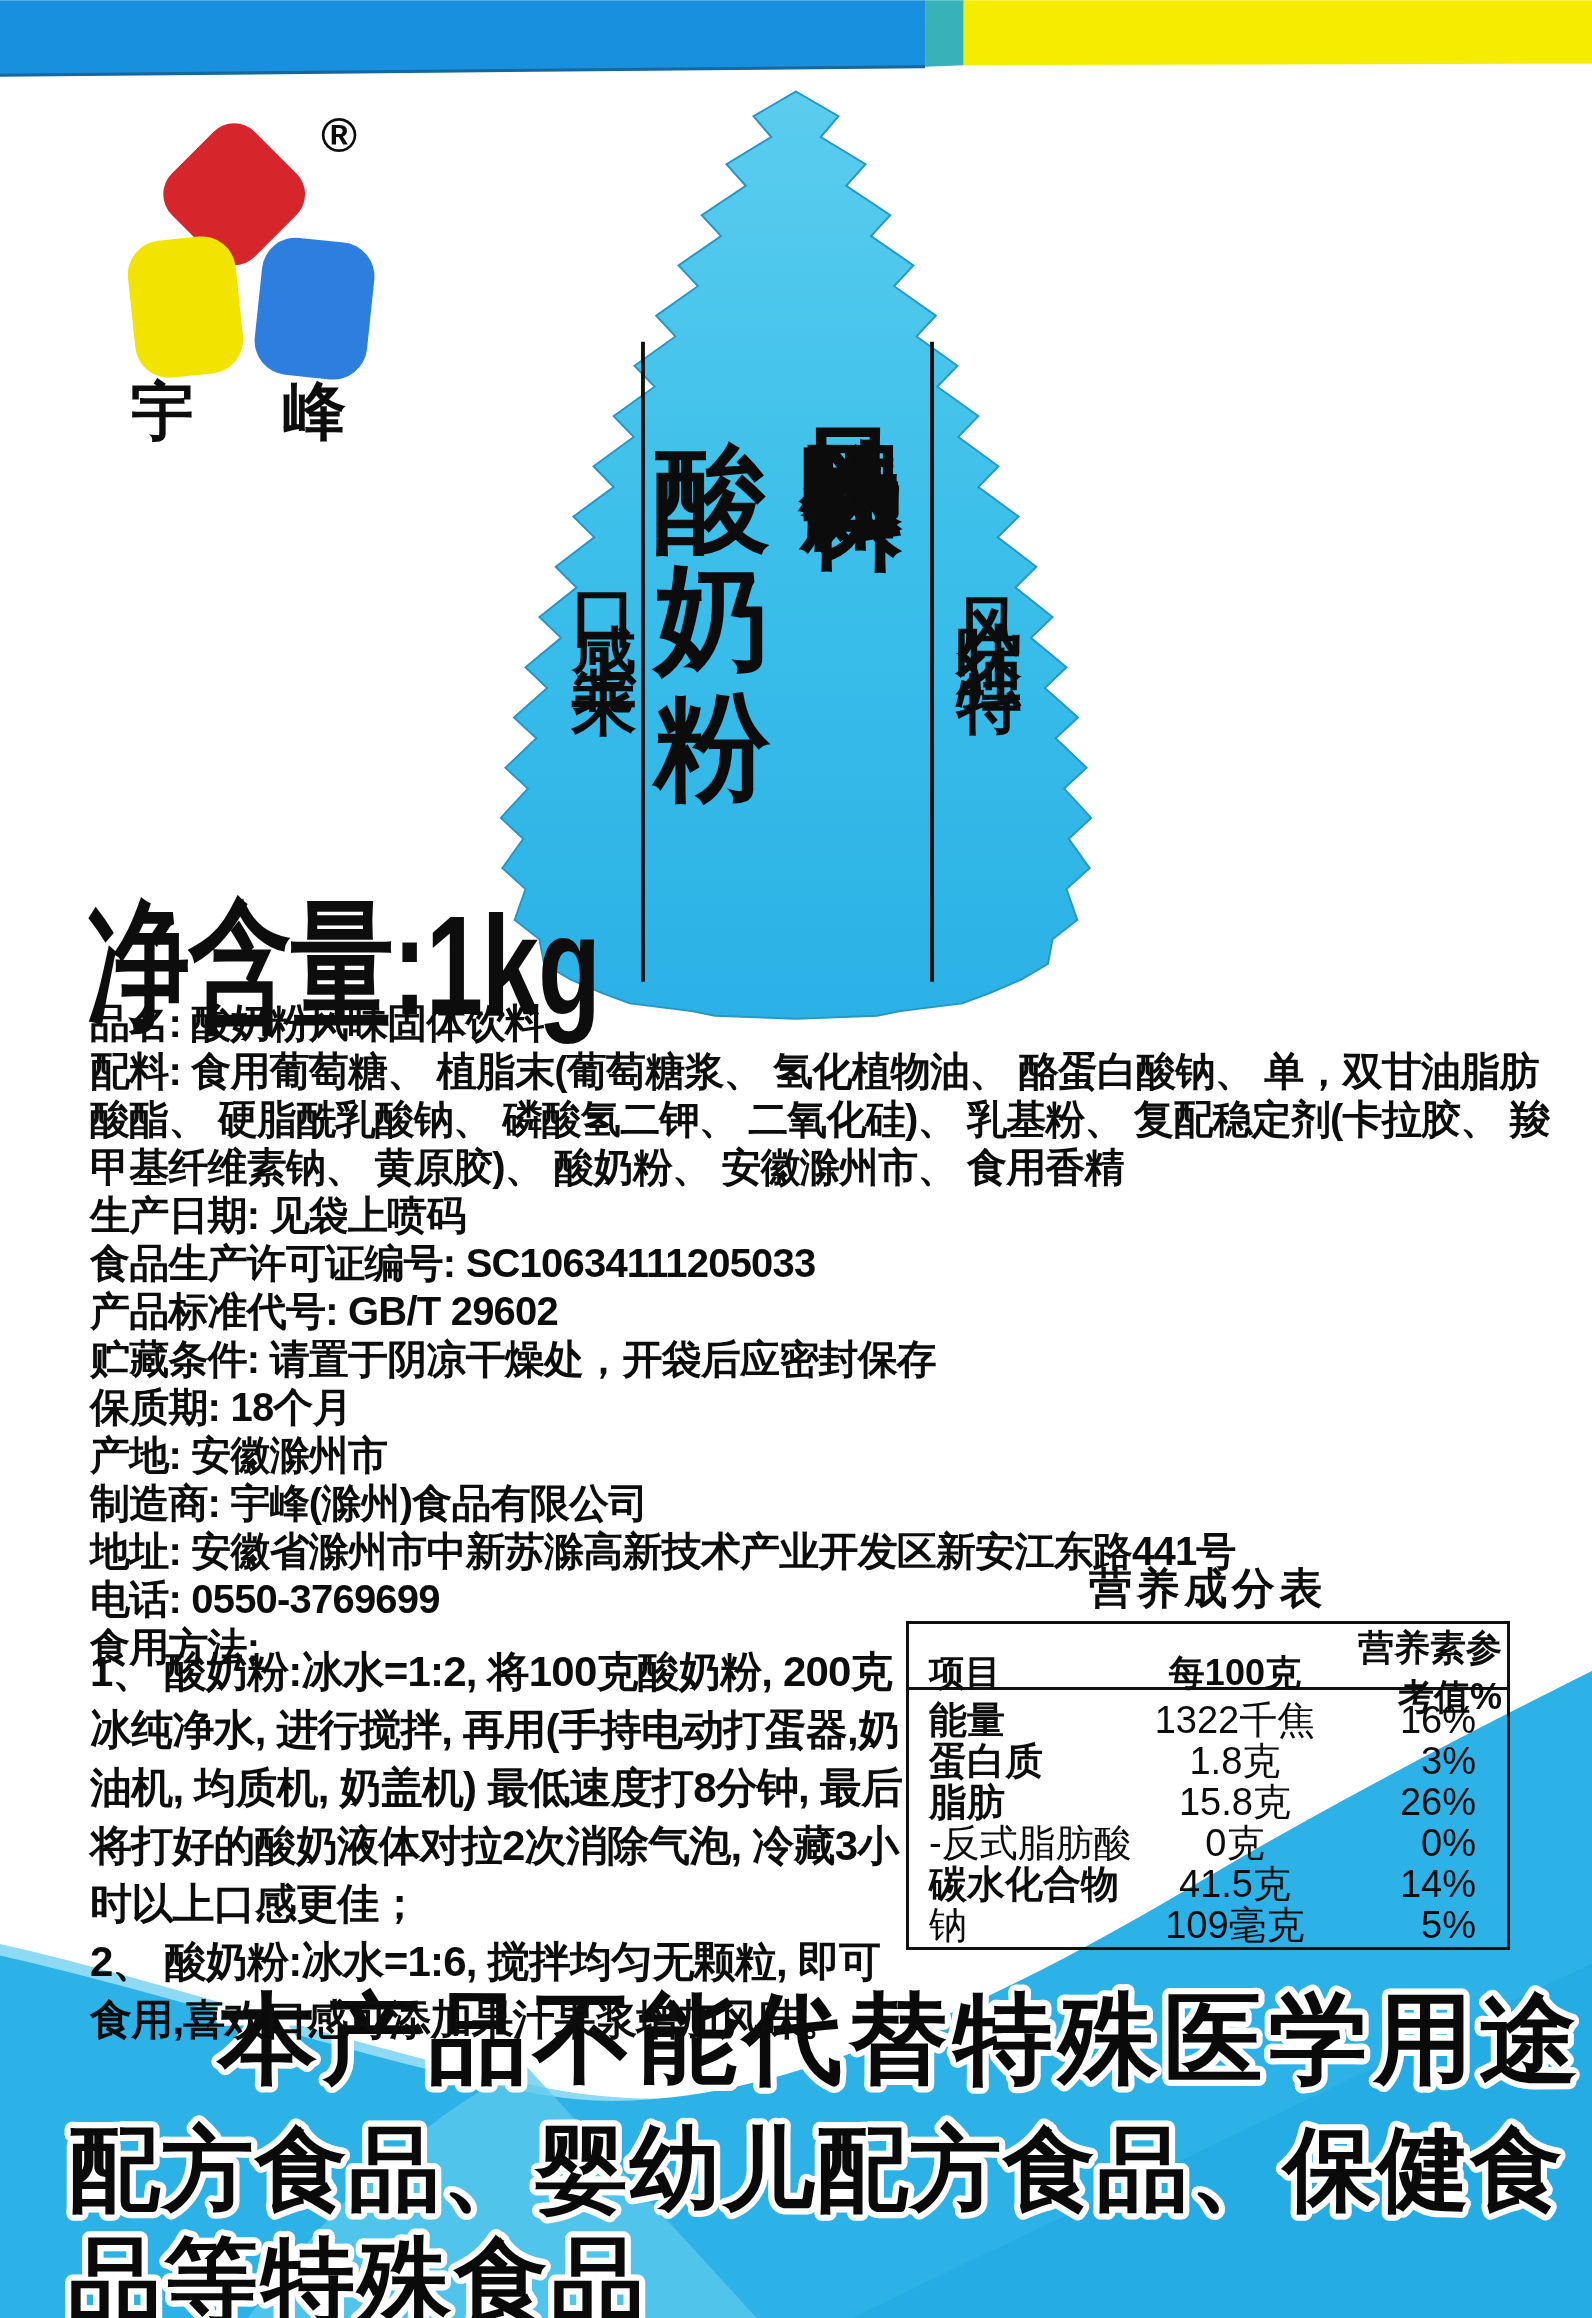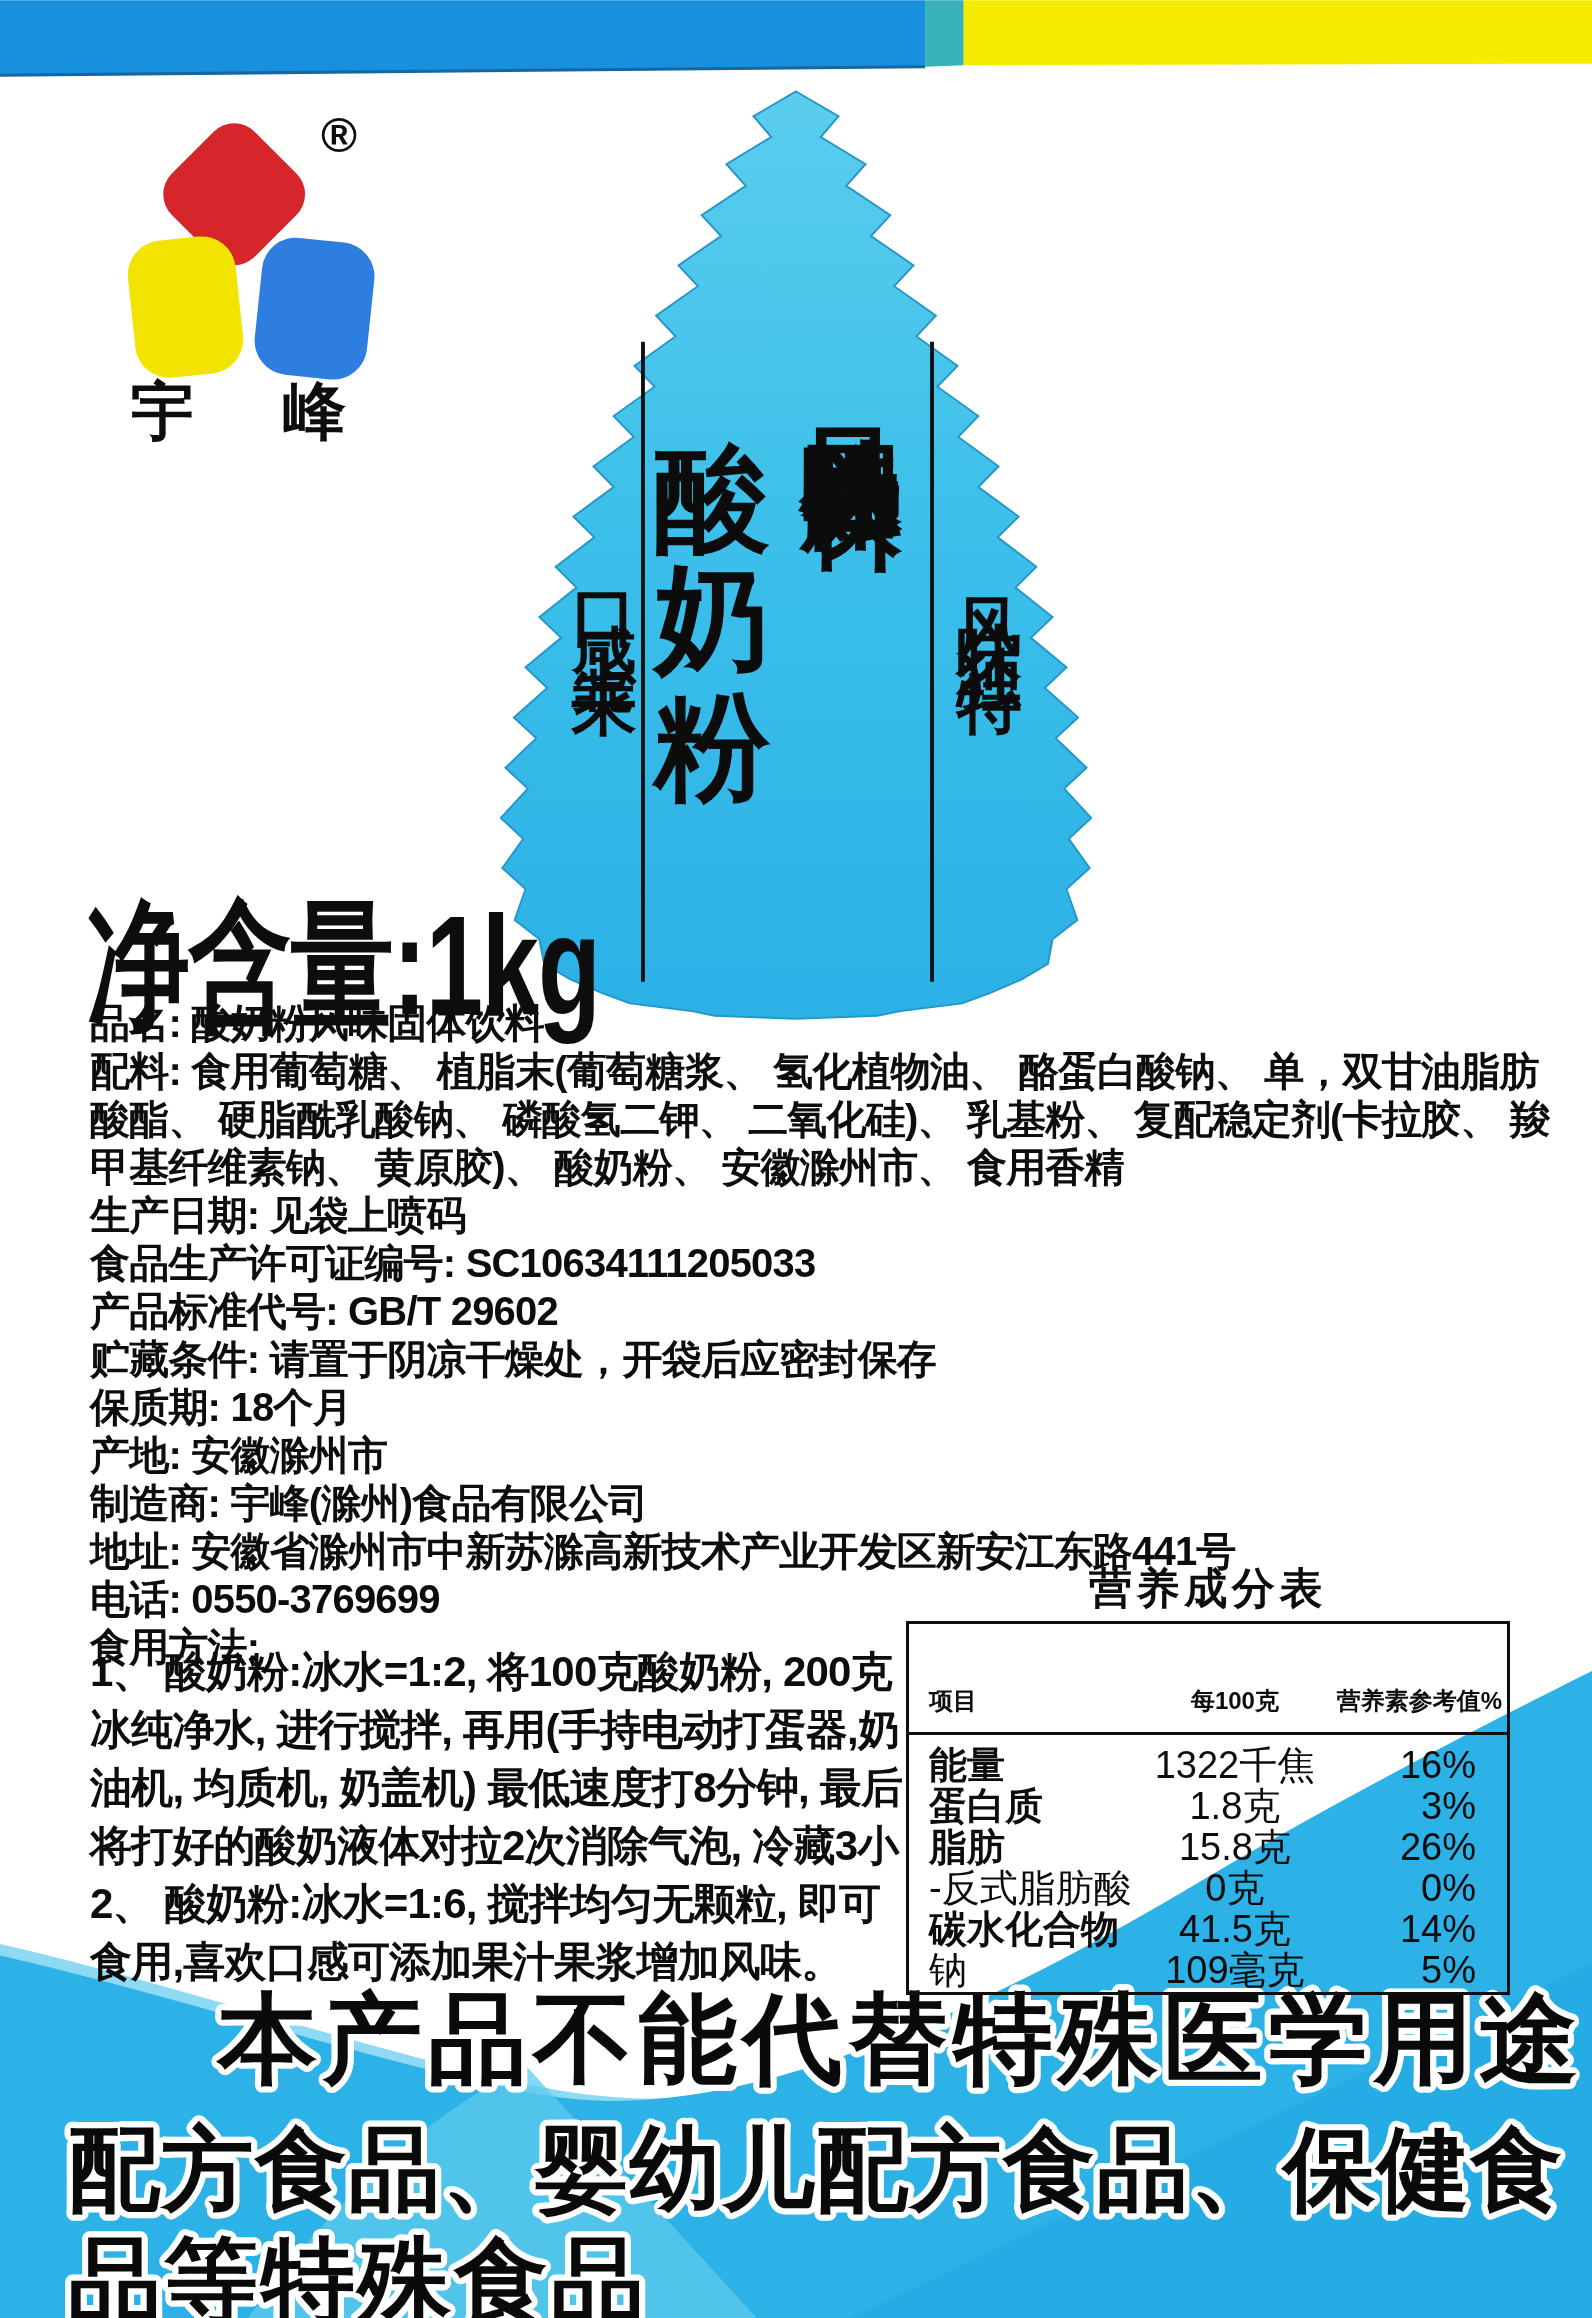--- a/index.html
+++ b/index.html
@@ -19,21 +19,21 @@
               letter-spacing:-1.5px;transform:scaleX(0.73);transform-origin:left top;white-space:nowrap;}
   .info{position:absolute;left:90px;top:999px;width:1496px;}
   .info .iline{font-size:40px;line-height:48px;font-weight:600;white-space:nowrap;letter-spacing:-0.8px;}
   .usage{position:absolute;left:90px;top:1643px;width:796px;}
   .usage .uline{font-size:42px;line-height:58px;font-weight:600;white-space:nowrap;letter-spacing:-0.8px;}
   .ntitle{position:absolute;left:906px;top:1560px;width:604px;text-align:center;
           font-size:43px;font-weight:900;letter-spacing:4.6px;}
   .ntable{position:absolute;left:906px;top:1621px;width:604px;border:3.9px solid #101010;
           box-sizing:border-box;background:transparent;}
   .nheader{display:grid;grid-template-columns:38% 33% 29%;align-items:center;height:63px;
-           border-bottom:3.9px solid #101010;font-size:24px;font-weight:900;margin-top:45px;}
+           border-bottom:3.9px solid #101010;font-size:36px;font-weight:900;}
   .nrow{display:grid;grid-template-columns:38% 33% 29%;align-items:center;height:41px;font-size:38px;}
   .nrows{padding:4.6px 0 6.2px 0;}
   .ncell-name{padding-left:20px;text-align:left;font-weight:400;}
   .nrow:nth-child(1) .ncell-name,.nrow:nth-child(2) .ncell-name,
   .nrow:nth-child(3) .ncell-name,.nrow:nth-child(5) .ncell-name{font-weight:800;}
   .nheader .ncell-name{font-weight:900;}
   .ncell-val{text-align:center;}
   .ncell-pct{text-align:right;padding-right:31px;}
   .nheader .ncell-pct{padding-right:5px;}
 </style>
@@ -119,20 +119,21 @@
     <div class="iline">地址: 安徽省滁州市中新苏滁高新技术产业开发区新安江东路441号</div>
     <div class="iline">电话: 0550-3769699</div>
     <div class="iline">食用方法:</div>
   </div>
 
   <div class="usage">
     <div class="uline">1、 酸奶粉:冰水=1:2, 将100克酸奶粉, 200克</div>
     <div class="uline">冰纯净水, 进行搅拌, 再用(手持电动打蛋器,奶</div>
     <div class="uline">油机, 均质机, 奶盖机) 最低速度打8分钟, 最后</div>
     <div class="uline">将打好的酸奶液体对拉2次消除气泡, 冷藏3小</div>
+    <div class="uline">时以上口感更佳；</div>
     <div class="uline">2、 酸奶粉:冰水=1:6, 搅拌均匀无颗粒, 即可</div>
     <div class="uline">食用,喜欢口感可添加果汁果浆增加风味。</div>
   </div>
 
   <div class="ntitle">营养成分表</div>
   <div class="ntable">
     <div class="nheader">
       <div class="ncell-name">项目</div>
       <div class="ncell-val">每100克</div>
       <div class="ncell-pct">营养素参考值%</div>

